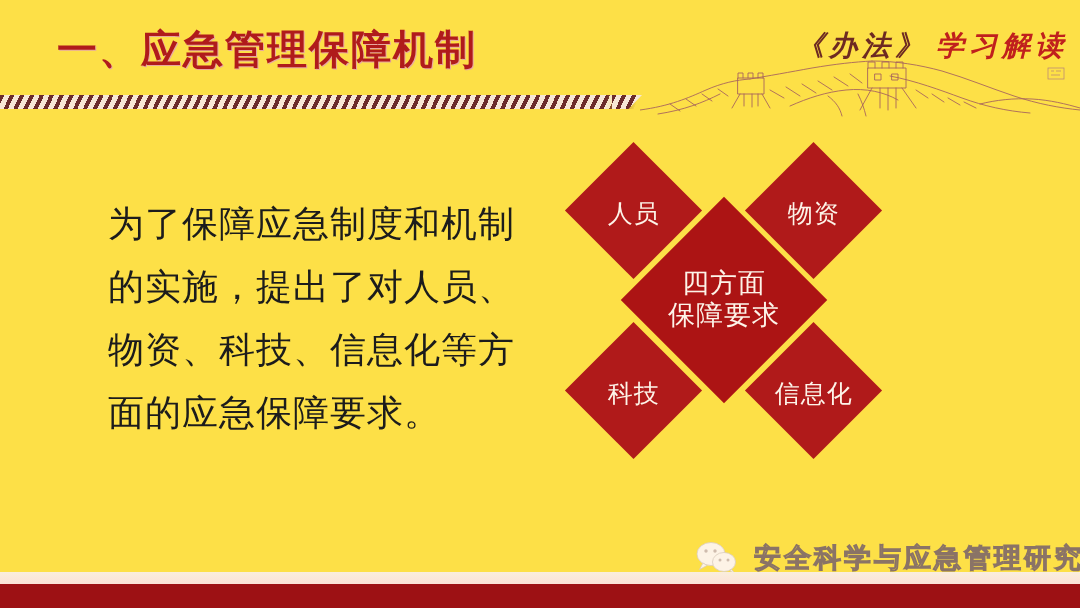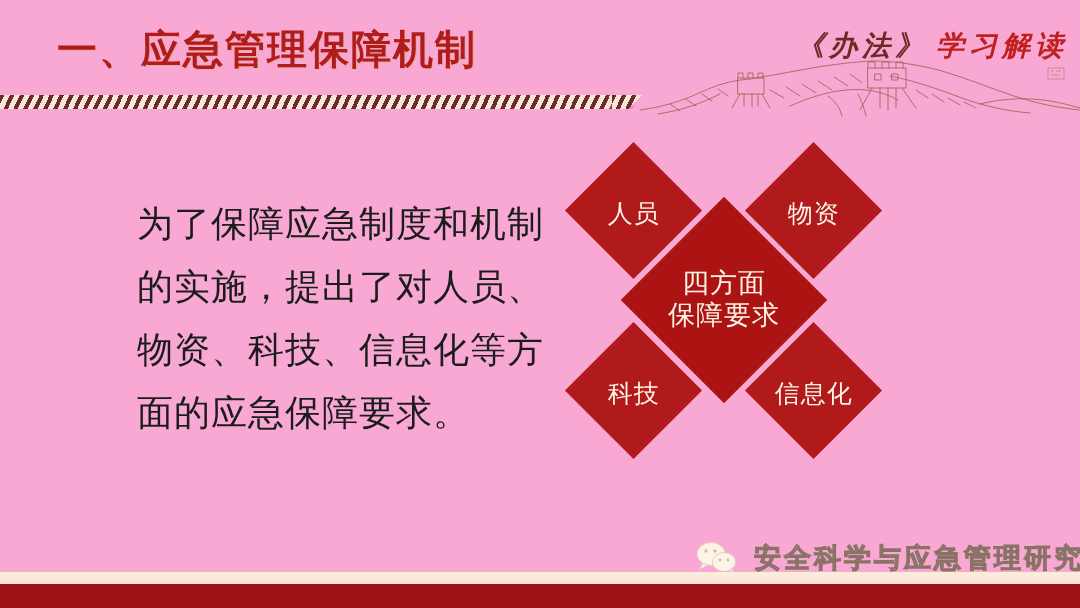--- a/index.html
+++ b/index.html
@@ -2,21 +2,21 @@
 <html><head>
 <meta charset="utf-8">
 <style>
   html,body{margin:0;padding:0;}
   body{
     width:1080px;height:608px;overflow:hidden;
     background:#faeedd;
     font-family:"Liberation Sans","DejaVu Sans",sans-serif;
     position:relative;
   }
-  #slide{position:absolute;inset:0;background:#f9a8d4;overflow:hidden;padding-left:37px;}
+  #slide{position:absolute;inset:0;background:#fde047;overflow:hidden;padding-left:37px;}
 
   
   #header{position:absolute;left:0;top:0;width:1080px;height:118px;}
   #slide-title{
     position:absolute;left:57px;top:27px;
     font-size:40px;font-weight:bold;color:#b01b1b;
     letter-spacing:2px;line-height:1.1;white-space:nowrap;
     text-shadow:1px 1px 0 #e8a9a0;
   }
   
@@ -45,21 +45,21 @@
   }
   #header-script .bracket{color:#6d2a22;}
   #header-script .accent{color:#c0201d;margin-left:8px;}
 
   #wall-art{position:absolute;left:640px;top:46px;width:440px;height:72px;}
 
   
   #body-text{
     position:absolute;left:108px;top:192px;width:440px;
     font-size:36px;color:#1c1c1c;line-height:63px;
-    letter-spacing:1px;text-align:left;margin-left:29px;
+    letter-spacing:1px;text-align:left;
   }
 
   
   #diagram{position:absolute;left:565px;top:135px;width:380px;height:350px;}
   .dia{
     position:absolute;background:#b01a1a;
     transform:rotate(45deg);
     display:flex;align-items:center;justify-content:center;
   }
   .dia .lbl{

